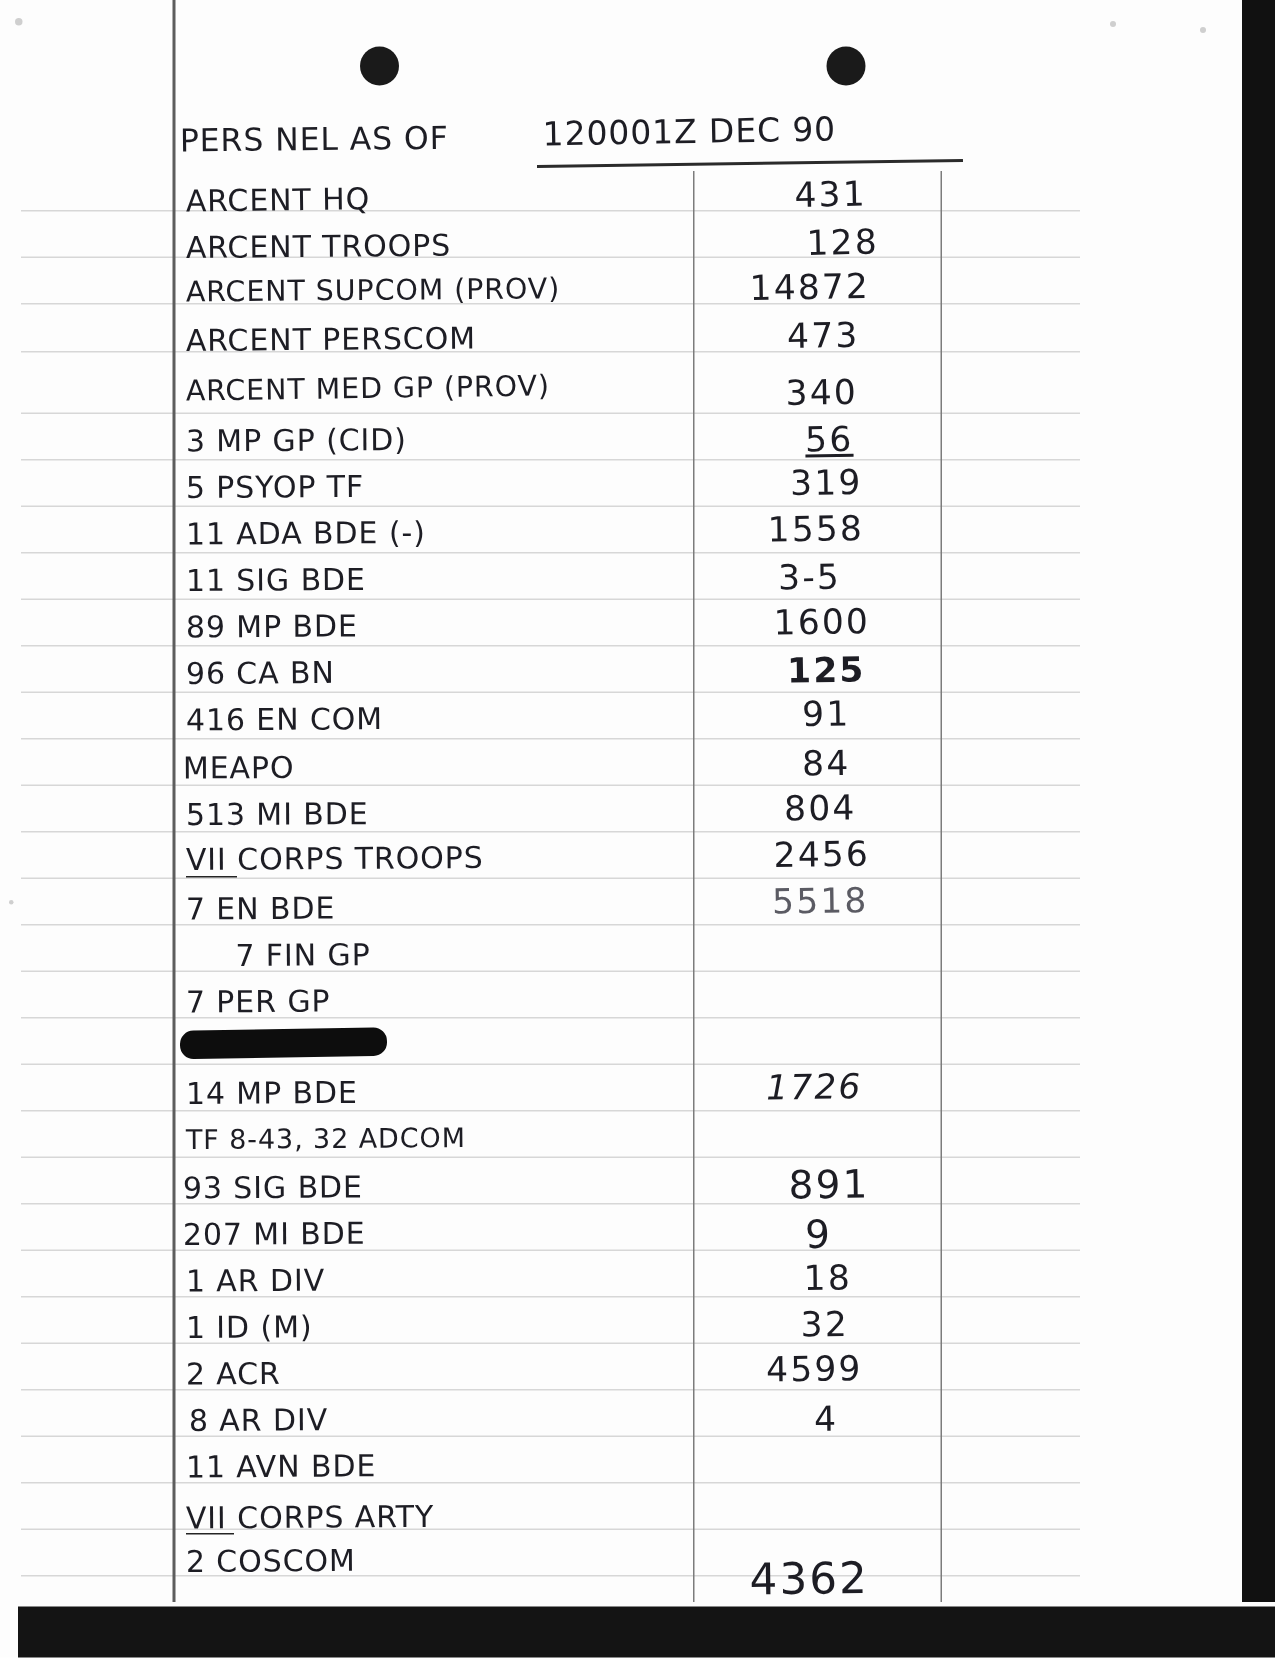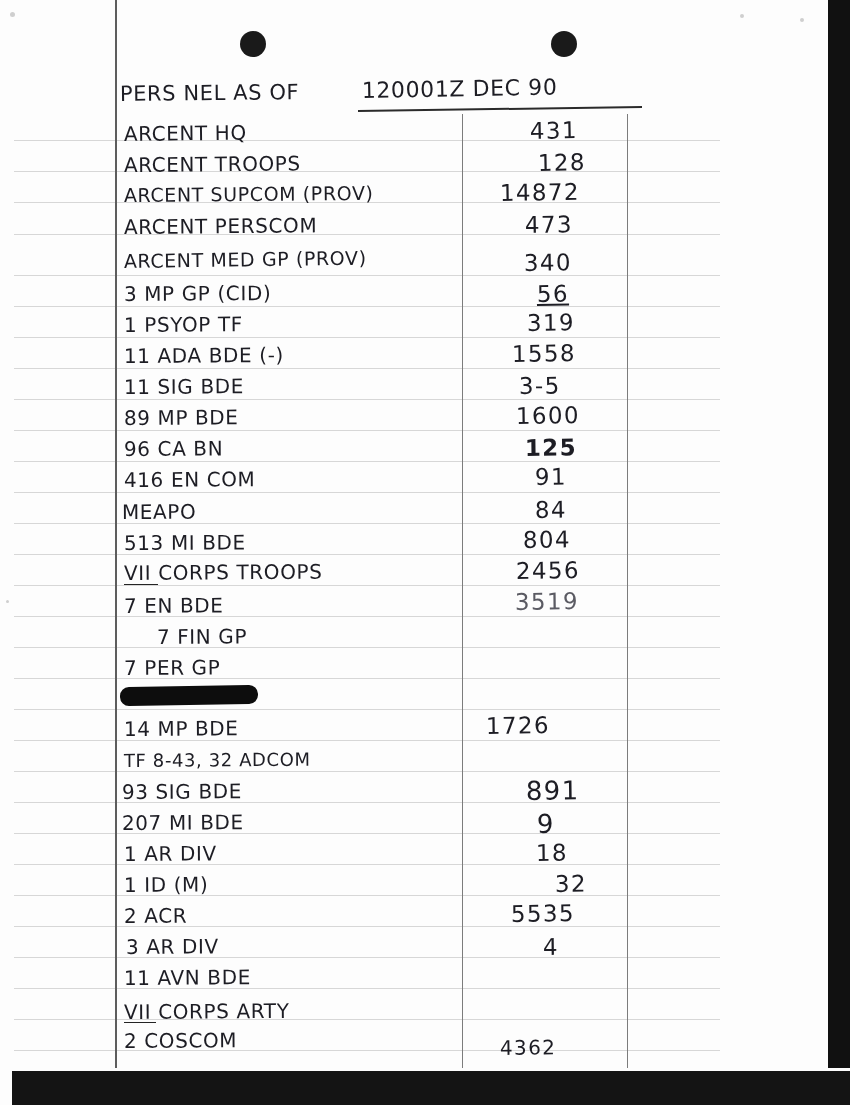--- a/index.html
+++ b/index.html
@@ -165,21 +165,21 @@
   <div class="hand title" style="left:120px; top:82px; transform: rotate(-0.6deg);">PERS  NEL AS OF</div>
   <div class="hand title" style="left:362px; top:78px; font-size:22px; transform: rotate(-1deg);">120001Z DEC 90</div>
   <div class="underline-title" style="left:358px; top:108px; width:284px; transform: rotate(-0.8deg);"></div>
 
   <div class="hand label" style="left:124px; top:122px; transform: rotate(-0.7deg);">ARCENT HQ</div>
   <div class="hand label" style="left:124px; top:153px; transform: rotate(-0.5deg);">ARCENT TROOPS</div>
   <div class="hand label" style="left:124px; top:184px; font-size:19px; transform: rotate(-0.5deg);">ARCENT SUPCOM (PROV)</div>
   <div class="hand label" style="left:124px; top:215px; transform: rotate(-0.5deg);">ARCENT PERSCOM</div>
   <div class="hand label" style="left:124px; top:250px; font-size:19px; transform: rotate(-0.8deg);">ARCENT MED GP (PROV)</div>
   <div class="hand label" style="left:124px; top:282px; transform: rotate(-0.4deg);">3 MP GP (CID)</div>
-  <div class="hand label" style="left:124px; top:313px; transform: rotate(-0.4deg);">1 PSYOP TF</div>
+  <div class="hand label" style="left:124px; top:313px; transform: rotate(-0.4deg);">5 PSYOP TF</div>
   <div class="hand label" style="left:124px; top:344px; transform: rotate(-0.4deg);">11 ADA BDE (-)</div>
   <div class="hand label" style="left:124px; top:375px; transform: rotate(-0.4deg);">11 SIG BDE</div>
   <div class="hand label" style="left:124px; top:406px; transform: rotate(-0.4deg);">89 MP BDE</div>
   <div class="hand label" style="left:124px; top:437px; transform: rotate(-0.4deg);">96 CA BN</div>
   <div class="hand label" style="left:124px; top:468px; transform: rotate(-0.4deg);">416 EN COM</div>
   <div class="hand label" style="left:122px; top:500px; transform: rotate(-0.3deg);">MEAPO</div>
   <div class="hand label" style="left:124px; top:531px; transform: rotate(-0.3deg);">513 MI BDE</div>
   <div class="hand label" style="left:124px; top:561px; transform: rotate(-0.4deg);">VII CORPS TROOPS</div>
   <div class="vii-underline" style="left:124px; top:584px; width:34px;"></div>
   <div class="hand label" style="left:124px; top:594px; transform: rotate(-0.4deg);">7 EN BDE</div>
@@ -189,50 +189,50 @@
   <div class="redaction" style="left:120px; top:686px; width:138px; height:19px; transform: rotate(-1deg);"></div>
   <div class="hand label" style="left:124px; top:688px; opacity:0; ">[REDACTED]</div>
 
   <div class="hand label" style="left:124px; top:717px; transform: rotate(-0.4deg);">14 MP BDE</div>
   <div class="hand label" style="left:124px; top:750px; font-size:18px; transform: rotate(-0.4deg);">TF 8-43, 32 ADCOM</div>
   <div class="hand label" style="left:122px; top:780px; transform: rotate(-0.4deg);">93 SIG BDE</div>
   <div class="hand label" style="left:122px; top:811px; transform: rotate(-0.4deg);">207 MI BDE</div>
   <div class="hand label" style="left:124px; top:842px; transform: rotate(-0.4deg);">1 AR DIV</div>
   <div class="hand label" style="left:124px; top:873px; transform: rotate(-0.4deg);">1 ID (M)</div>
   <div class="hand label" style="left:124px; top:904px; transform: rotate(-0.4deg);">2 ACR</div>
-  <div class="hand label" style="left:126px; top:935px; transform: rotate(-0.4deg);">3 AR DIV</div>
+  <div class="hand label" style="left:126px; top:935px; transform: rotate(-0.4deg);">8 AR DIV</div>
   <div class="hand label" style="left:124px; top:966px; transform: rotate(-0.4deg);">11 AVN BDE</div>
   <div class="hand label" style="left:124px; top:1000px; transform: rotate(-0.4deg);">VII CORPS ARTY</div>
   <div class="vii-underline" style="left:124px; top:1022px; width:32px;"></div>
   <div class="hand label" style="left:124px; top:1029px; transform: rotate(-0.4deg);">2 COSCOM</div>
 
   <div class="hand qty" style="left:530px; top:118px; transform: rotate(-1.2deg);">431</div>
   <div class="hand qty" style="left:538px; top:150px; transform: rotate(-1.2deg);">128</div>
   <div class="hand qty" style="left:500px; top:180px; transform: rotate(-1.0deg);">14872</div>
   <div class="hand qty" style="left:525px; top:212px; transform: rotate(-1.0deg);">473</div>
   <div class="hand qty" style="left:524px; top:250px; transform: rotate(-1.0deg);">340</div>
   <div class="hand qty" style="left:537px; top:281px; transform: rotate(-0.8deg); text-decoration: underline;">56</div>
   <div class="hand qty" style="left:527px; top:310px; transform: rotate(-0.8deg);">319</div>
   <div class="hand qty" style="left:512px; top:341px; transform: rotate(-0.8deg);">1558</div>
   <div class="hand qty" style="left:519px; top:373px; transform: rotate(-0.8deg);">3-5</div>
   <div class="hand qty" style="left:516px; top:403px; transform: rotate(-0.8deg);">1600</div>
   <div class="hand qty" style="left:525px; top:435px; transform: rotate(-0.8deg); font-weight: bold;">125</div>
   <div class="hand qty" style="left:535px; top:464px; transform: rotate(-0.8deg);">91</div>
   <div class="hand qty" style="left:535px; top:497px; transform: rotate(-0.8deg);">84</div>
   <div class="hand qty" style="left:523px; top:527px; transform: rotate(-0.8deg);">804</div>
   <div class="hand qty" style="left:516px; top:558px; transform: rotate(-0.8deg);">2456</div>
-  <div class="hand qty" style="left:515px; top:589px; color:#5b5b63; transform: rotate(-0.8deg);">3519</div>
+  <div class="hand qty" style="left:515px; top:589px; color:#5b5b63; transform: rotate(-0.8deg);">5518</div>
   <div class="hand qty" style="left:515px; top:621px;"></div>
   <div class="hand qty" style="left:515px; top:652px;"></div>
   <div class="hand qty" style="left:515px; top:684px;"></div>
-  <div class="hand qty" style="left:486px; top:713px; transform: rotate(-0.8deg);">1726</div>
+  <div class="hand qty" style="left:511px; top:713px; transform: rotate(-0.8deg); font-style: italic;">1726</div>
   <div class="hand qty" style="left:515px; top:746px;"></div>
   <div class="hand qty" style="left:526px; top:776px; font-size:26px; transform: rotate(-0.8deg);">891</div>
   <div class="hand qty" style="left:537px; top:809px; font-size:26px; transform: rotate(-0.8deg);">9</div>
   <div class="hand qty" style="left:536px; top:840px; transform: rotate(-0.8deg);">18</div>
-  <div class="hand qty" style="left:534px; top:871px; transform: rotate(-0.8deg); margin-left: 21px;">32</div>
-  <div class="hand qty" style="left:511px; top:901px; transform: rotate(-0.8deg);">5535</div>
+  <div class="hand qty" style="left:534px; top:871px; transform: rotate(-0.8deg);">32</div>
+  <div class="hand qty" style="left:511px; top:901px; transform: rotate(-0.8deg);">4599</div>
   <div class="hand qty" style="left:543px; top:934px; transform: rotate(-0.8deg);">4</div>
   <div class="hand qty" style="left:515px; top:963px;"></div>
   <div class="hand qty" style="left:515px; top:996px;"></div>
-  <div class="hand qty" style="left:500px; top:1036px; font-size:20px; transform: rotate(-0.8deg);">4362</div>
+  <div class="hand qty" style="left:500px; top:1036px; font-size:29px; transform: rotate(-0.8deg);">4362</div>
 
 </div>
 
 </body></html>

